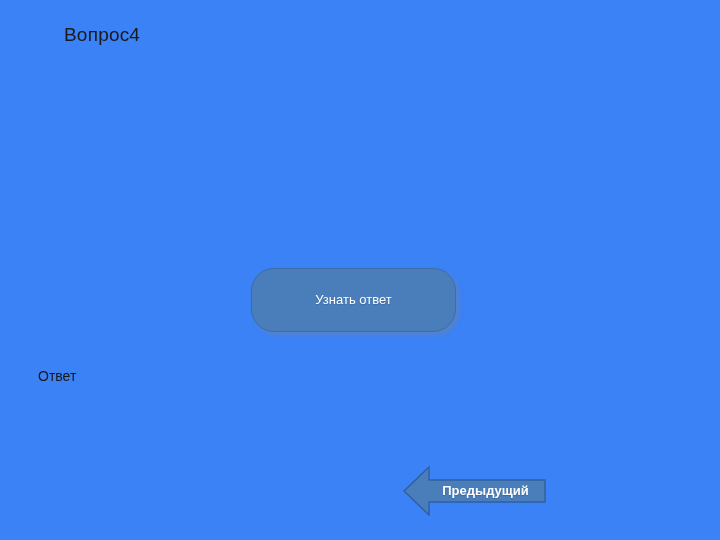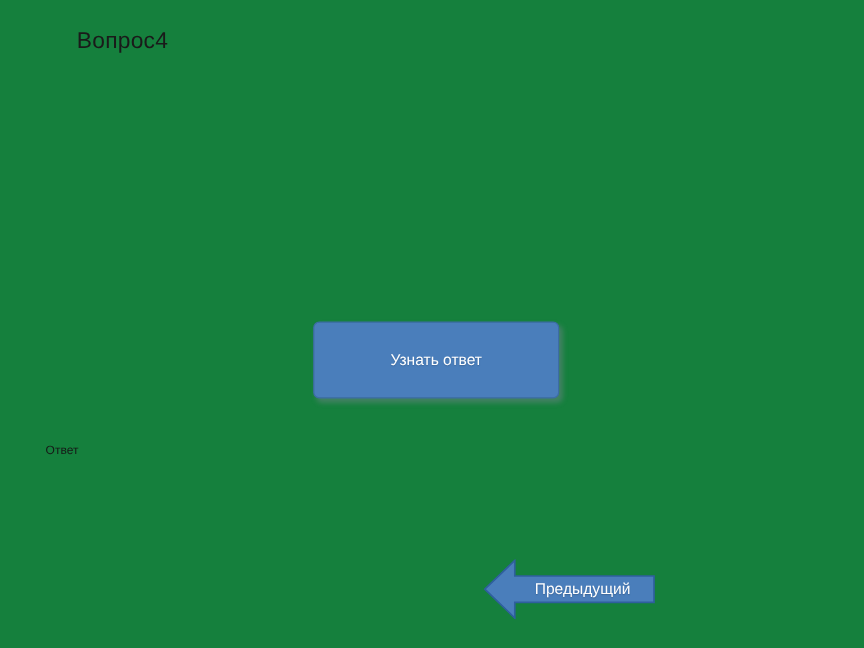--- a/index.html
+++ b/index.html
@@ -14,21 +14,21 @@
     overflow: hidden;
     position: relative;
   }
 
   #slide {
     position: absolute;
     left: 0;
     top: 0;
     width: 720px;
     height: 540px;
-    background: #15803d;
+    background: #3b82f6;
     overflow: hidden;
     text-align: right;
   }
 
   
   #slide-title {
     position: absolute;
     left: 64px;
     top: 23px;
     font-size: 19px;
@@ -37,44 +37,43 @@
     letter-spacing: 0.2px;
     white-space: nowrap;
     font-weight: 400;
   }
 
   
   #answer-label {
     position: absolute;
     left: 38px;
     top: 367px;
-    font-size: 10px;
+    font-size: 14px;
     line-height: 18px;
     color: #171717;
     white-space: nowrap;
     font-weight: 400;
   }
 
   
   #reveal-answer-button {
     position: absolute;
     left: 251px;
     top: 268px;
     width: 205px;
     height: 64px;
     box-sizing: border-box;
-    border-radius: 5px;
+    border-radius: 23px;
     background: #4a7ebb;
     border: 1px solid #3d6ca6;
     box-shadow: 3px 3px 4px rgba(120,130,145,0.45);
     display: flex;
     align-items: center;
     justify-content: center;
     cursor: pointer;
-    margin-left: 10px;
   }
   #reveal-answer-button .btn-label {
     font-size: 13px;
     line-height: 16px;
     color: #ffffff;
     white-space: nowrap;
     text-shadow: 0 1px 1px rgba(40,60,90,0.30);
   }
 
   
@@ -95,20 +94,21 @@
     top: 0;
     height: 50px;
     display: flex;
     align-items: center;
     font-size: 13px;
     line-height: 16px;
     color: #ffffff;
     white-space: nowrap;
     text-shadow: 0 1px 1px rgba(40,60,90,0.35);
     pointer-events: none;
+    font-weight: bold;
   }
 
   #prev-arrow {
     left: 403px;
     width: 143px;
   }
   #prev-arrow .arrow-label {
     left: 0;
     width: 143px;
     justify-content: center;

